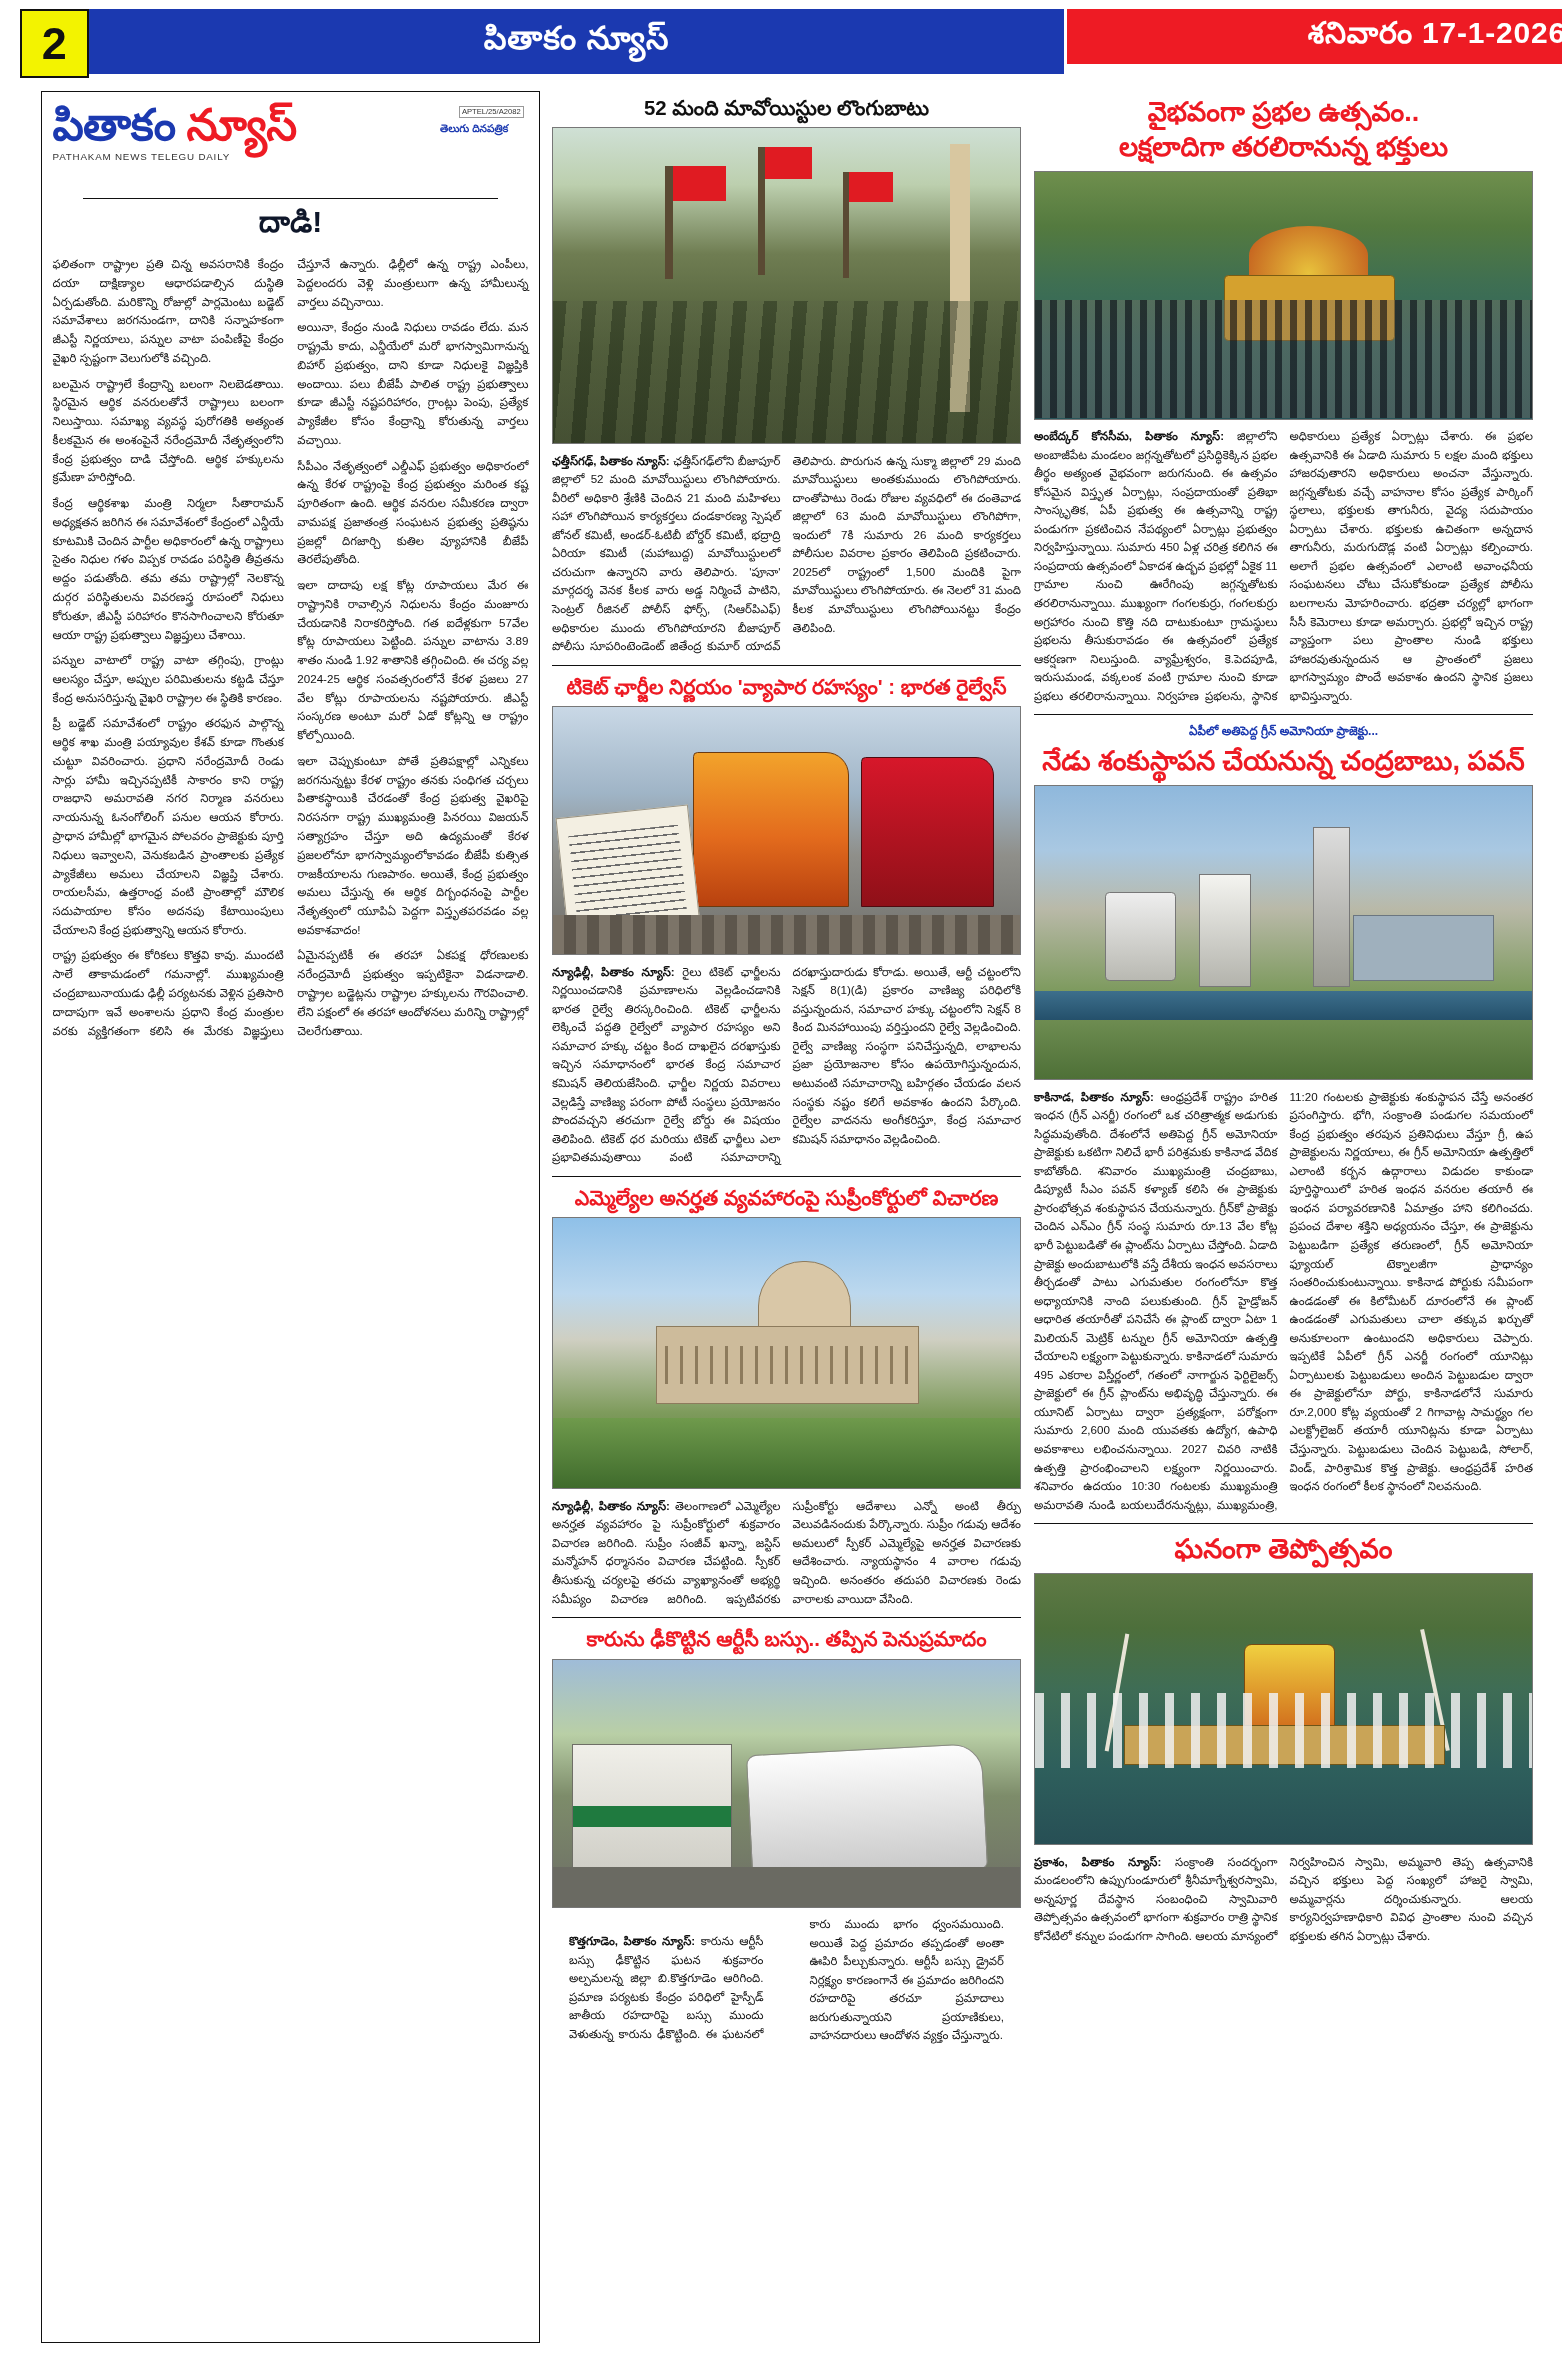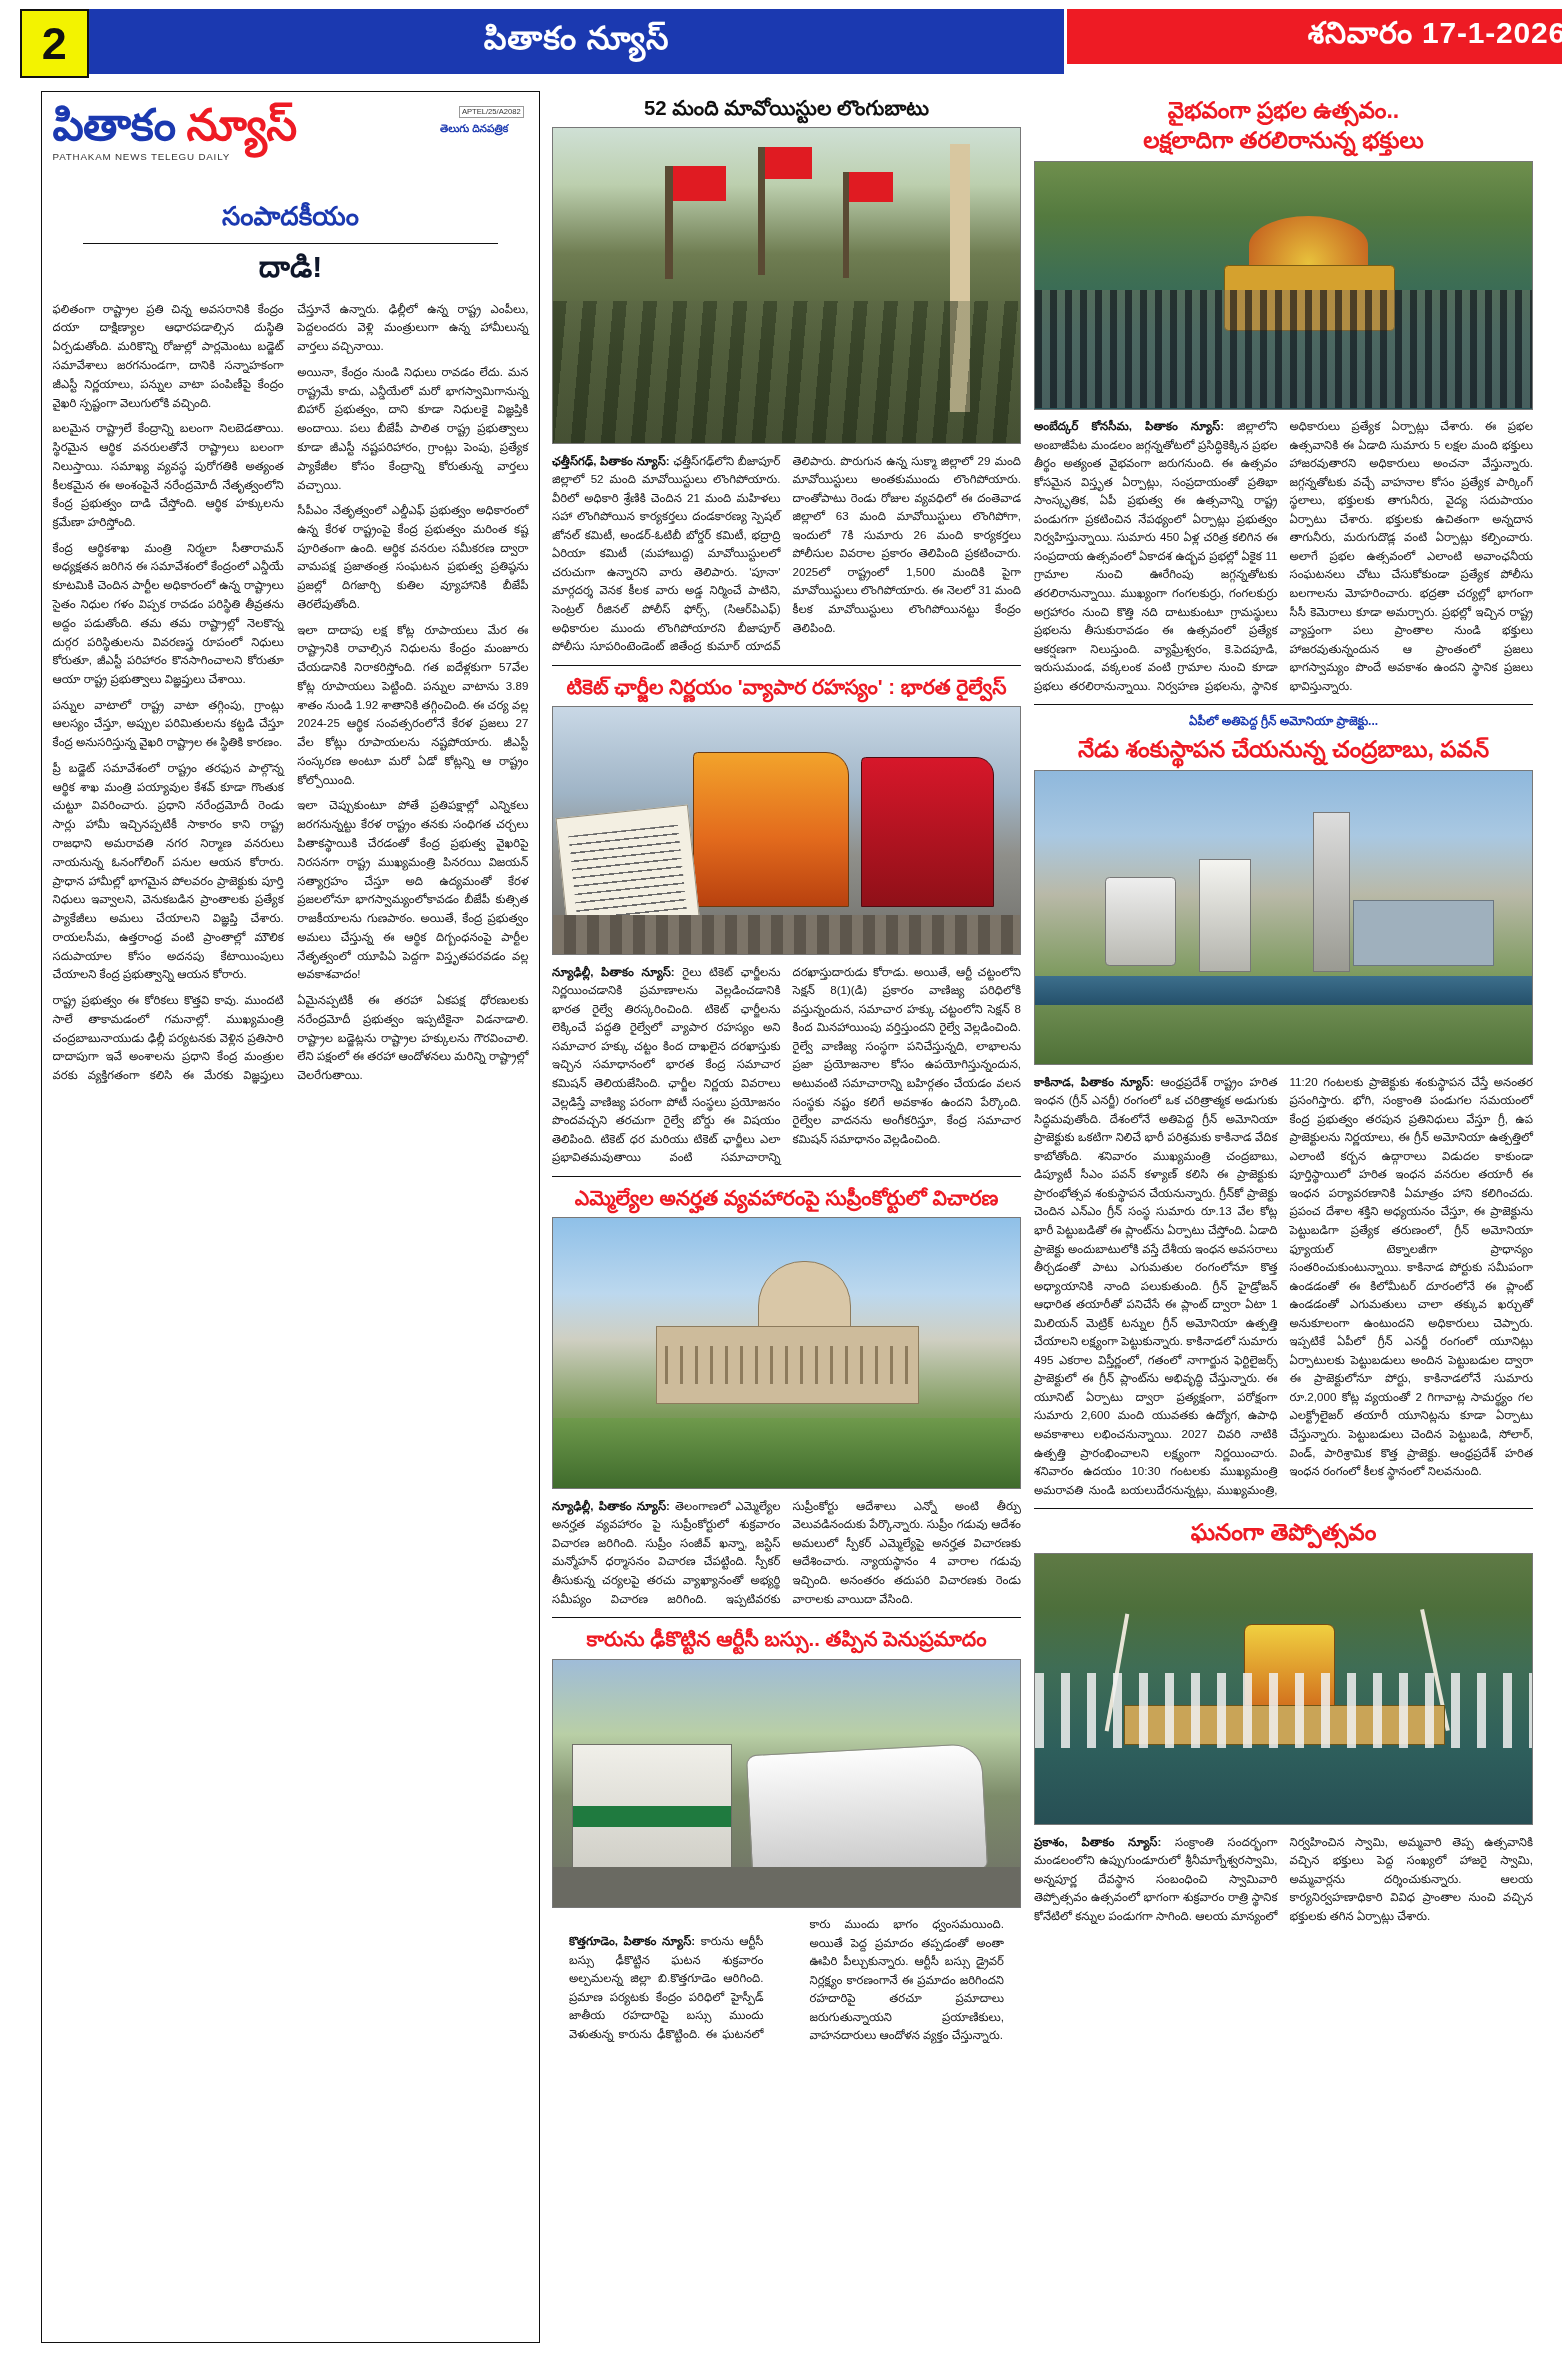--- a/index.html
+++ b/index.html
@@ -33,21 +33,21 @@
   .rule{border:0;border-top:1.5px solid #111;margin:4.5px 30px 6px;}
   .edit-head{text-align:center;font-size:30px;color:#0f172a;font-weight:bold;margin:1.5px 0 9px;}
 
   .body2{column-count:2;column-gap:13.6px;font-size:11.6px;line-height:1.62;text-align:justify;color:#111;}
   .body2 p{margin:0 0 6.8px;}
 
   
   .hl{font-size:20.4px;font-weight:bold;color:#111;text-align:center;line-height:1.25;margin:4.5px 0 6px;}
   .hl.red{color:#ee1b24;}
   .hl.blue{color:#1b39b0;}
-  .hl.big{font-size:23px;}
+  .hl.big{font-size:27px;}
 
   .photo{width:100%;border:0.8px solid #777;box-sizing:border-box;display:block;position:relative;overflow:hidden;}
 
   .story{font-size:11.6px;line-height:1.6;text-align:justify;color:#111;}
   .story .lead{font-weight:bold;}
   .twocol{column-count:2;column-gap:12px;}
 
   .sep{border:0;border-top:1.1px solid #111;margin:9px 0;}
 
   
@@ -127,21 +127,20 @@
     <div class="logo">
       <div class="aptel">APTEL/25/A2082</div>
       <div class="logotext">
         <span>పితాకం</span>
         <span class="red">న్యూస్</span>
       </div>
       <div class="telsub">తెలుగు దినపత్రిక</div>
       <div class="sub">PATHAKAM NEWS TELEGU DAILY</div>
     </div>
 
-    <div class="edit-title">సంపాదకీయం</div>
     <hr class="rule">
     <div class="edit-head">దాడి!</div>
 
     <div class="body2">
       <p>ఫలితంగా రాష్ట్రాల ప్రతి చిన్న అవసరానికి కేంద్రం దయా దాక్షిణ్యాల ఆధారపడాల్సిన దుస్థితి ఏర్పడుతోంది. మరికొన్ని రోజుల్లో పార్లమెంటు బడ్జెట్ సమావేశాలు జరగనుండగా, దానికి సన్నాహకంగా జీఎస్టీ నిర్ణయాలు, పన్నుల వాటా పంపిణీపై కేంద్రం వైఖరి స్పష్టంగా వెలుగులోకి వచ్చింది.</p>
       <p>బలమైన రాష్ట్రాలే కేంద్రాన్ని బలంగా నిలబెడతాయి. స్థిరమైన ఆర్థిక వనరులతోనే రాష్ట్రాలు బలంగా నిలుస్తాయి. సమాఖ్య వ్యవస్థ పురోగతికి అత్యంత కీలకమైన ఈ అంశంపైనే నరేంద్రమోదీ నేతృత్వంలోని కేంద్ర ప్రభుత్వం దాడి చేస్తోంది. ఆర్థిక హక్కులను క్రమేణా హరిస్తోంది.</p>
       <p>కేంద్ర ఆర్థికశాఖ మంత్రి నిర్మలా సీతారామన్ అధ్యక్షతన జరిగిన ఈ సమావేశంలో కేంద్రంలో ఎన్డీయే కూటమికి చెందిన పార్టీల అధికారంలో ఉన్న రాష్ట్రాలు సైతం నిధుల గళం విప్పక రావడం పరిస్థితి తీవ్రతను అద్దం పడుతోంది. తమ తమ రాష్ట్రాల్లో నెలకొన్న దుర్గర పరిస్థితులను వివరణస్త్ర రూపంలో నిధులు కోరుతూ, జీఎస్టీ పరిహారం కొనసాగించాలని కోరుతూ ఆయా రాష్ట్ర ప్రభుత్వాలు విజ్ఞప్తులు చేశాయి.</p>
       <p>పన్నుల వాటాలో రాష్ట్ర వాటా తగ్గింపు, గ్రాంట్లు ఆలస్యం చేస్తూ, అప్పుల పరిమితులను కట్టడి చేస్తూ కేంద్ర అనుసరిస్తున్న వైఖరి రాష్ట్రాల ఈ స్థితికి కారణం.</p>
       <p>ప్రీ బడ్జెట్ సమావేశంలో రాష్ట్రం తరఫున పాల్గొన్న ఆర్థిక శాఖ మంత్రి పయ్యావుల కేశవ్ కూడా గొంతుక చుట్టూ వివరించారు. ప్రధాని నరేంద్రమోదీ రెండు సార్లు హామీ ఇచ్చినప్పటికీ సాకారం కాని రాష్ట్ర రాజధాని అమరావతి నగర నిర్మాణ వనరులు నాయనున్న ఓనంగోలింగ్ పనుల ఆయన కోరారు. ప్రాధాన హామీల్లో భాగమైన పోలవరం ప్రాజెక్టుకు పూర్తి నిధులు ఇవ్వాలని, వెనుకబడిన ప్రాంతాలకు ప్రత్యేక ప్యాకేజీలు అమలు చేయాలని విజ్ఞప్తి చేశారు. రాయలసీమ, ఉత్తరాంధ్ర వంటి ప్రాంతాల్లో మౌలిక సదుపాయాల కోసం అదనపు కేటాయింపులు చేయాలని కేంద్ర ప్రభుత్వాన్ని ఆయన కోరారు.</p>
       <p>రాష్ట్ర ప్రభుత్వం ఈ కోరికలు కొత్తవి కావు. ముందటి సాలే తాకామడంలో గమనాల్లో. ముఖ్యమంత్రి చంద్రబాబునాయుడు ఢిల్లీ పర్యటనకు వెళ్లిన ప్రతిసారి దాదాపుగా ఇవే అంశాలను ప్రధాని కేంద్ర మంత్రుల వరకు వ్యక్తిగతంగా కలిసి ఈ మేరకు విజ్ఞప్తులు చేస్తూనే ఉన్నారు. ఢిల్లీలో ఉన్న రాష్ట్ర ఎంపీలు, పెద్దలందరు వెళ్లి మంత్రులుగా ఉన్న హామీలున్న వార్తలు వచ్చినాయి.</p>

